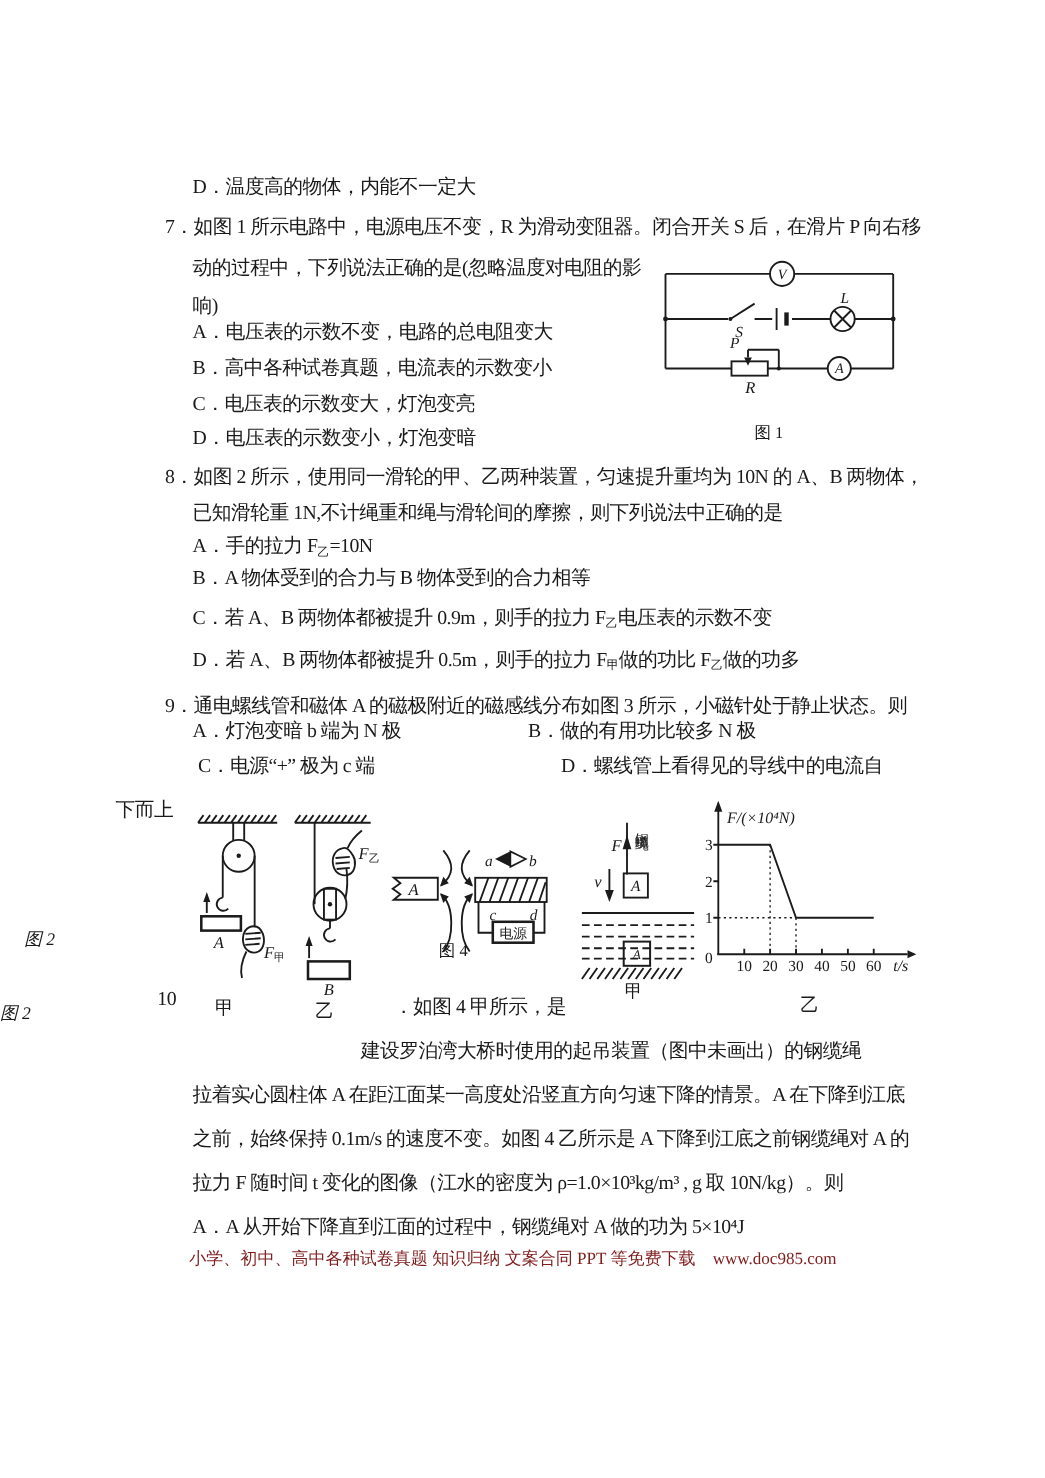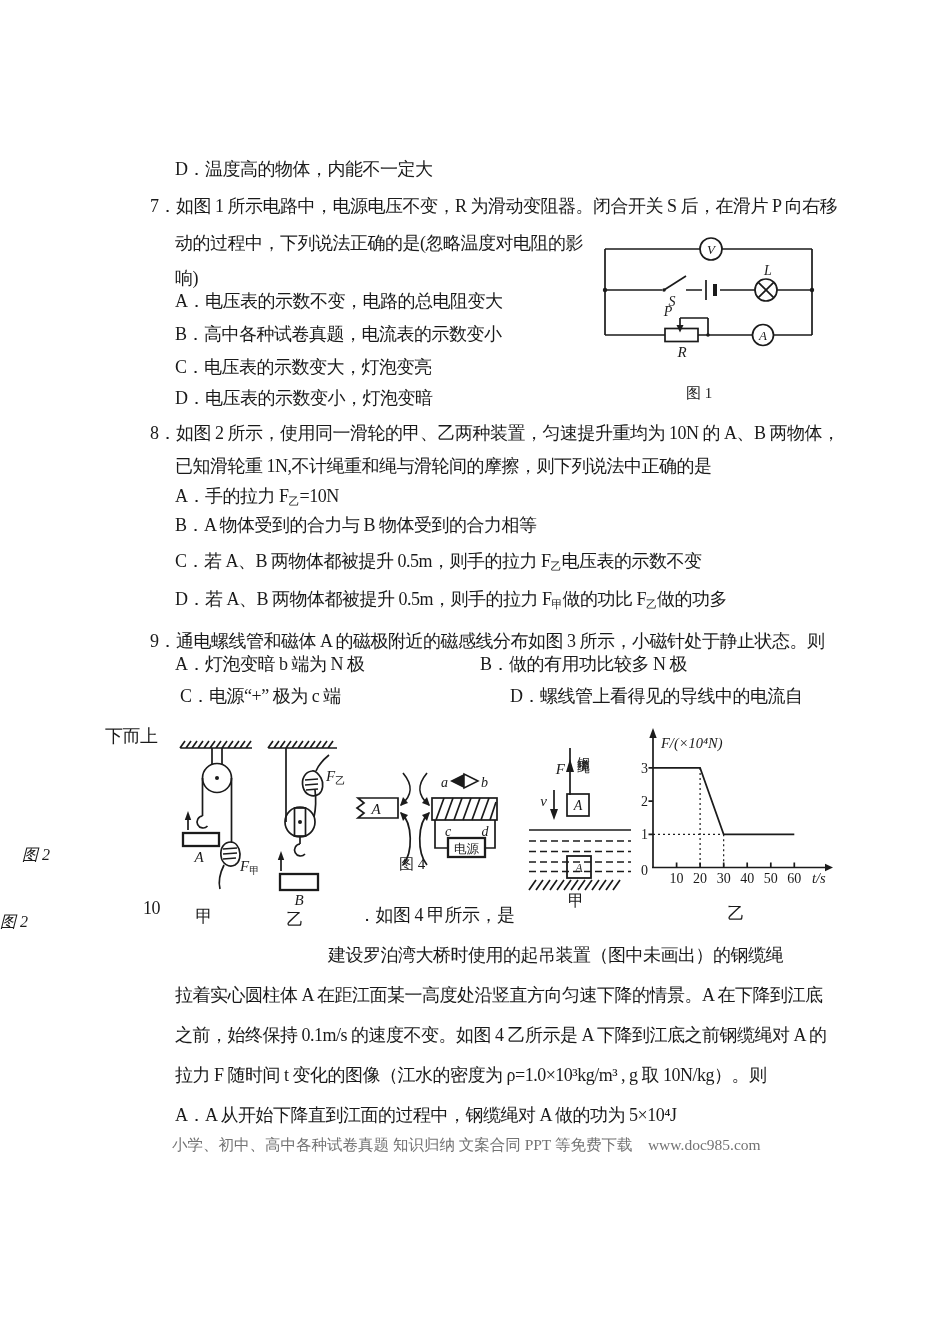--- a/index.html
+++ b/index.html
@@ -1,20 +1,20 @@
 <!DOCTYPE html>
 <html><head>
 <meta charset="utf-8">
 <style>
   html,body{margin:0;padding:0;background:#ffffff;}
   body{position:relative;width:950px;height:1344px;overflow:hidden;
        font-family:"Liberation Serif","DejaVu Serif",serif;color:#1a1a1a;}
   .tl{position:absolute;white-space:nowrap;font-size:18px;letter-spacing:-0.5px;line-height:1;}
   .tl .sub{font-size:11px;vertical-align:-3px;letter-spacing:0;}
-  .footer{font-size:15.5px;letter-spacing:0;color:#737373;}
+  .footer{font-size:15.5px;letter-spacing:0;color:#7f1d1d;}
   .marginlbl{font-size:16px;letter-spacing:0;font-style:italic;}
   .vtext{position:absolute;writing-mode:vertical-rl;text-orientation:upright;
          font-size:12.5px;letter-spacing:2px;line-height:1;}
   svg{position:absolute;overflow:visible;}
   svg text{font-family:"Liberation Serif","DejaVu Serif",serif;fill:#1a1a1a;}
   .ln{stroke:#1b1b1b;stroke-width:1.7;fill:none;}
   .thick{stroke:#1b1b1b;stroke-width:2.3;fill:#fff;}
   .fillb{fill:#1b1b1b;stroke:none;}
 </style>
 </head>
@@ -27,21 +27,21 @@
 <div class="tl" style="left:175px;top:269px">响)</div>
 <div class="tl" style="left:175px;top:292px">A．电压表的示数不变，电路的总电阻变大</div>
 <div class="tl" style="left:175px;top:325px">B．高中各种试卷真题，电流表的示数变小</div>
 <div class="tl" style="left:175px;top:358px">C．电压表的示数变大，灯泡变亮</div>
 <div class="tl" style="left:175px;top:389px">D．电压表的示数变小，灯泡变暗</div>
 
 <div class="tl" style="left:150px;top:424px">8．如图 2 所示，使用同一滑轮的甲、乙两种装置，匀速提升重均为 10N 的 A、B 两物体，</div>
 <div class="tl" style="left:175px;top:457px">已知滑轮重 1N,不计绳重和绳与滑轮间的摩擦，则下列说法中正确的是</div>
 <div class="tl" style="left:175px;top:487px"><span>A．手的拉力 F</span><span class="sub">乙</span><span>=10N</span></div>
 <div class="tl" style="left:175px;top:516px">B．A 物体受到的合力与 B 物体受到的合力相等</div>
-<div class="tl" style="left:175px;top:552px"><span>C．若 A、B 两物体都被提升 0.5m，则手的拉力 F</span><span class="sub">乙</span><span>电压表的示数不变</span></div>
+<div class="tl" style="left:175px;top:552px"><span>C．若 A、B 两物体都被提升 0.9m，则手的拉力 F</span><span class="sub">乙</span><span>电压表的示数不变</span></div>
 <div class="tl" style="left:175px;top:590px"><span>D．若 A、B 两物体都被提升 0.5m，则手的拉力 F</span><span class="sub">甲</span><span>做的功比 F</span><span class="sub">乙</span><span>做的功多</span></div>
 
 <div class="tl" style="left:150px;top:632px">9．通电螺线管和磁体 A 的磁极附近的磁感线分布如图 3 所示，小磁针处于静止状态。则</div>
 <div class="tl" style="left:175px;top:655px">A．灯泡变暗 b 端为 N 极</div>
 <div class="tl" style="left:480px;top:655px">B．做的有用功比较多 N 极</div>
 <div class="tl" style="left:180px;top:687px">C．电源“+” 极为 c 端</div>
 <div class="tl" style="left:510px;top:687px">D．螺线管上看得见的导线中的电流自</div>
 <div class="tl" style="left:105px;top:727px">下而上</div>
 
 <div class="tl marginlbl" style="left:22px;top:847px">图 2</div>

